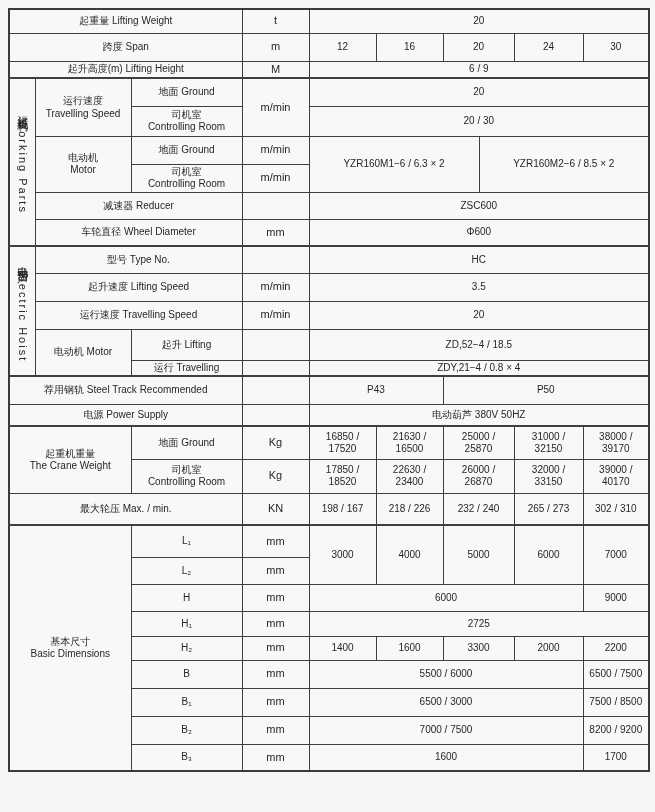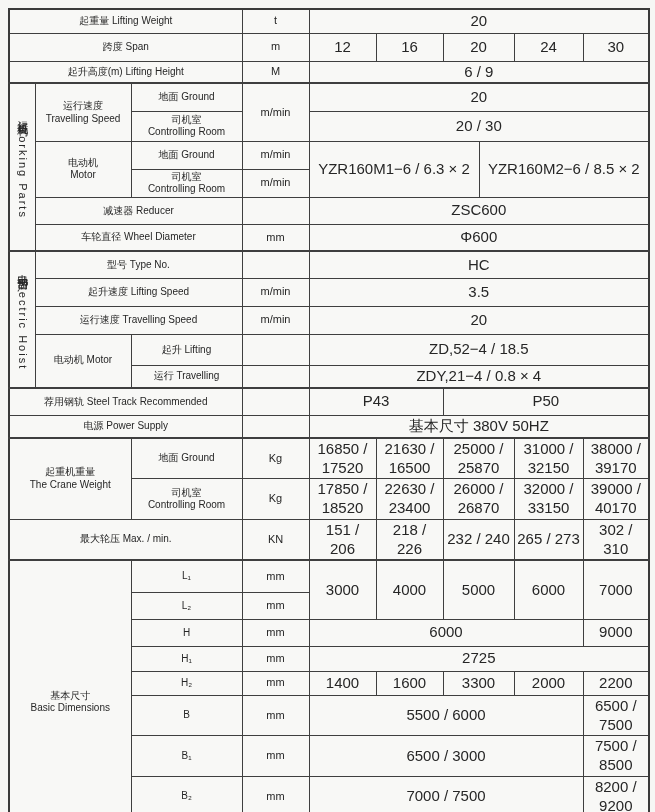--- a/index.html
+++ b/index.html
@@ -36,21 +36,21 @@
   .vtext{
     writing-mode:vertical-rl;
     text-orientation:mixed;
     display:inline-block;
     font-size:11px;
     letter-spacing:2px;
     line-height:1;
     max-height:100%;
   }
   td.unit{font-size:11px;}
-  td.val{font-size:15px;}
+  td.val{font-size:10px;}
 </style>
 </head>
 <body>
 
 <table class="spec">
   <colgroup>
     <col style="width:26px">
       <col style="width:96px">
       <col style="width:111px">
       <col style="width:67px">
@@ -162,21 +162,21 @@
   <tr class="sec" style="height:28px">
     <td colspan="3" class="lbl">荐用钢轨 Steel Track Recommended</td>
     <td class="unit"></td>
     <td colspan="2" class="val">P43</td>
     <td colspan="4" class="val">P50</td>
   </tr>
 
   <tr style="height:22px">
     <td colspan="3" class="lbl">电源 Power Supply</td>
     <td class="unit"></td>
-    <td colspan="6" class="val">基本尺寸 380V  50HZ</td>
+    <td colspan="6" class="val">电动葫芦 380V  50HZ</td>
   </tr>
 
   <tr class="sec" style="height:33px">
     <td colspan="2" rowspan="2" class="lbl">起重机重量
 The Crane Weight</td>
     <td class="lbl">地面 Ground</td>
     <td class="unit">Kg</td>
     <td class="val">16850 /
 17520</td>
     <td class="val">21630 /
@@ -201,21 +201,21 @@
 26870</td>
     <td class="val">32000 /
 33150</td>
     <td class="val">39000 /
 40170</td>
   </tr>
 
   <tr style="height:32px">
     <td colspan="3" class="lbl">最大轮压 Max. / min.</td>
     <td class="unit">KN</td>
-    <td class="val">151 / 206</td>
+    <td class="val">198 / 167</td>
     <td class="val">218 / 226</td>
     <td colspan="2" class="val">232 / 240</td>
     <td class="val">265 / 273</td>
     <td class="val">302 / 310</td>
   </tr>
 
   <tr class="sec" style="height:32px">
     <td colspan="2" rowspan="9" class="lbl">基本尺寸
 Basic Dimensions</td>
     <td class="lbl">L₁</td>

